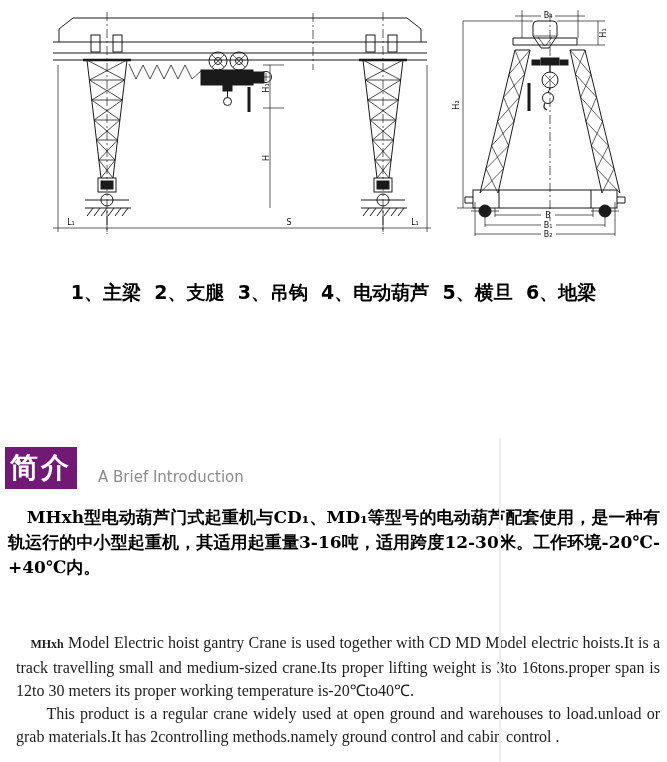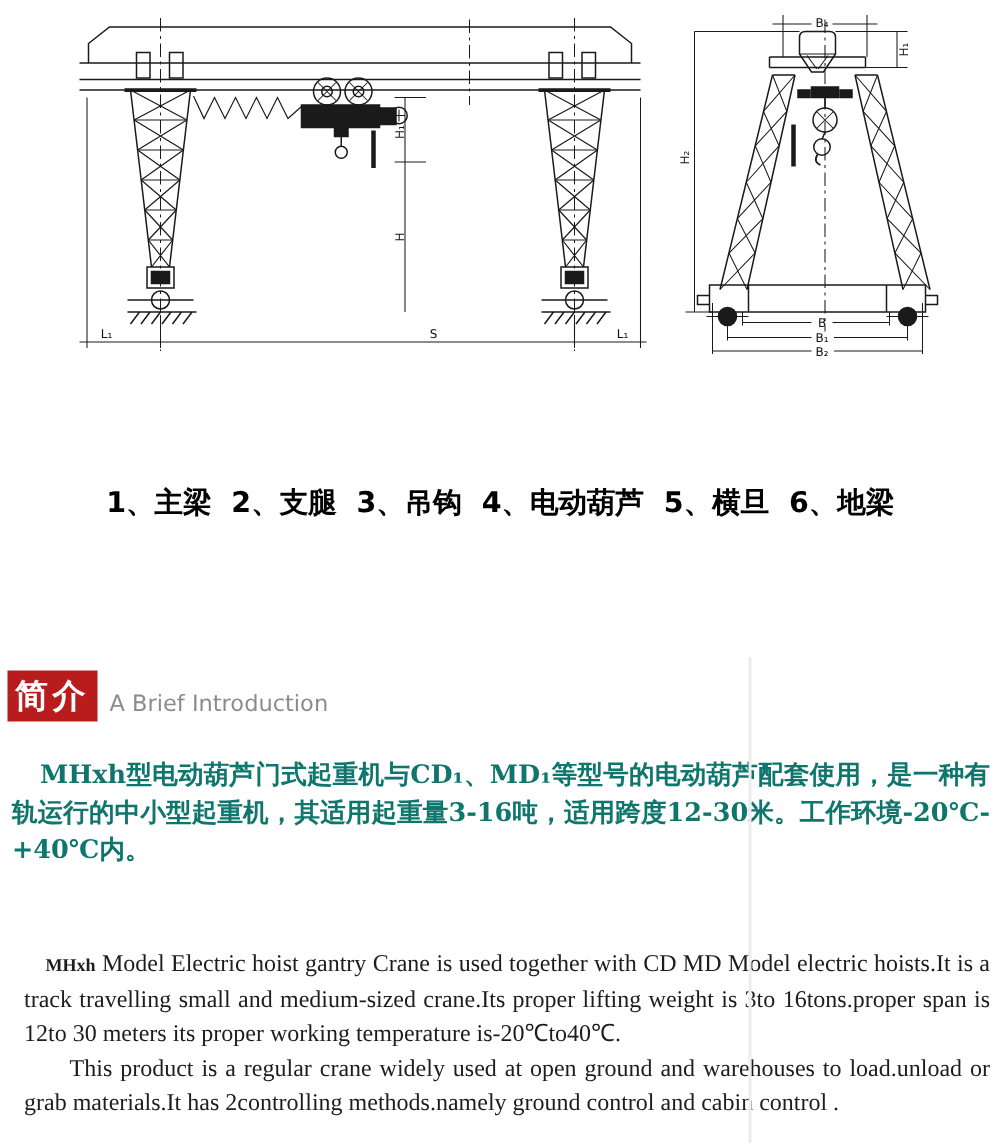--- a/index.html
+++ b/index.html
@@ -7,33 +7,33 @@
   #page {
     position:relative; width:667px; height:762px; background:#ffffff;
     font-family:"DejaVu Sans", sans-serif; overflow:hidden;
   }
   .drawing { position:absolute; }
   #front-view { left:25px; top:8px; }
   #side-view  { left:445px; top:5px; }
   .caption {
     position:absolute; top:280px; left:0; width:100%;
     text-align:center; font-size:19px; font-weight:bold; color:#000;
-    white-space:pre; font-family:"DejaVu Sans", sans-serif;margin-top:42px;
+    white-space:pre; font-family:"DejaVu Sans", sans-serif;
   }
   .section-header { position:absolute; top:447px; left:5px; display:flex; align-items:flex-end; }
   .badge {
-    display:inline-block; background:#b91c1c; color:#ffffff;
-    font-size:22px; font-weight:bold; padding:2px 5px; letter-spacing:3px;
+    display:inline-block; background:#701a75; color:#ffffff;
+    font-size:28px; font-weight:bold; padding:2px 5px; letter-spacing:3px;
     font-family:"DejaVu Sans", sans-serif;
   }
-  .sh-title { color:#8b8b8b; font-size:15px; margin-left:8px; padding-bottom:3px; }
+  .sh-title { color:#8b8b8b; font-size:15px; margin-left:21px; padding-bottom:3px; }
   .zh-block {
     position:absolute; top:505px; left:8px; width:652px;
     font-family:"DejaVu Serif", serif; font-weight:bold;
-    font-size:17px; line-height:25px; color:#0f766e; text-align:justify;
+    font-size:17px; line-height:25px; color:#000000; text-align:justify;
   }
   .zh-p1 { text-indent:1.1em; }
   .zh-p2 { text-indent:2.1em; }
   .en-block {
     position:absolute; top:631px; left:16px; width:644px;
     font-family:"Liberation Serif", serif;
     font-size:16px; line-height:23px; color:#1d1d1d; text-align:justify;
   }
   .en-p1 { text-indent:0.9em; }
   .en-p2 { text-indent:1.9em; }

